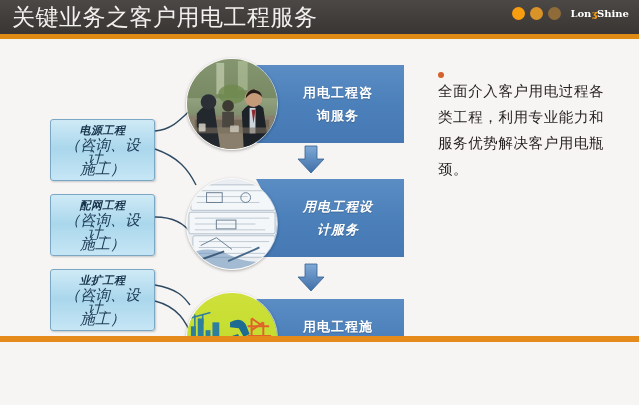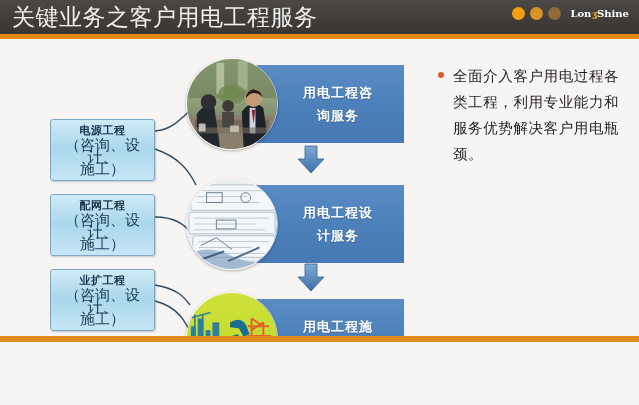--- a/index.html
+++ b/index.html
@@ -44,20 +44,21 @@
   .connectors{position:absolute;left:0;top:0;width:639px;height:360px;}
 
   
   .lbox{
     position:absolute;left:50px;width:105px;
     border:1px solid #7aa8c4;border-radius:3px;
     background:linear-gradient(180deg,#cfeaf6 0%,#aad7ec 48%,#c6e6f5 100%);
     box-shadow:1px 1px 2px rgba(60,80,95,0.28);
     text-align:center;padding:4px 2px 5px;
     box-sizing:border-box;
+    font-style:italic;
   }
   .lbox .b-title{font-size:11px;font-weight:bold;color:#16324a;line-height:14px;letter-spacing:0.5px;}
   .lbox .b-sub{font-size:15px;color:#1d3b55;line-height:12px;margin-top:1px;}
   #lbox0{top:80px;}
   #lbox1{top:155px;}
   #lbox2{top:230px;}
 
   
   .circle{
     position:absolute;left:186px;width:92px;height:92px;border-radius:50%;
@@ -79,32 +80,32 @@
     display:flex;align-items:center;justify-content:center;
     box-sizing:border-box;padding-left:22px;padding-right:6px;
   }
   .banner-inner{
     color:#ffffff;font-size:13px;font-weight:bold;line-height:23px;
     text-align:center;letter-spacing:1px;
     text-shadow:0 1px 1px rgba(0,0,0,0.2);
     width:104px;
   }
   #ban0{top:26px;}
-  #ban1{top:146px;}
+  #ban1{top:140px;font-style:italic;}
   #ban2{top:260px;}
 
   
   .darrow{position:absolute;left:296px;width:30px;height:30px;}
   #arr0{top:106px;}
   #arr1{top:224px;}
 
   
   .right-block{
     position:absolute;left:438px;top:24px;width:190px;
-    display:flex;align-items:flex-start;
+    display:flex;align-items:flex-start;flex-direction:column;
   }
   .bullet{
     width:6px;height:6px;border-radius:50%;background:#d4622a;
     margin-top:9px;margin-right:9px;flex:none;
   }
   .right-text{
     font-size:14.5px;line-height:26px;color:#231f1e;letter-spacing:0.6px;
     width:168px;
   }
 </style>

